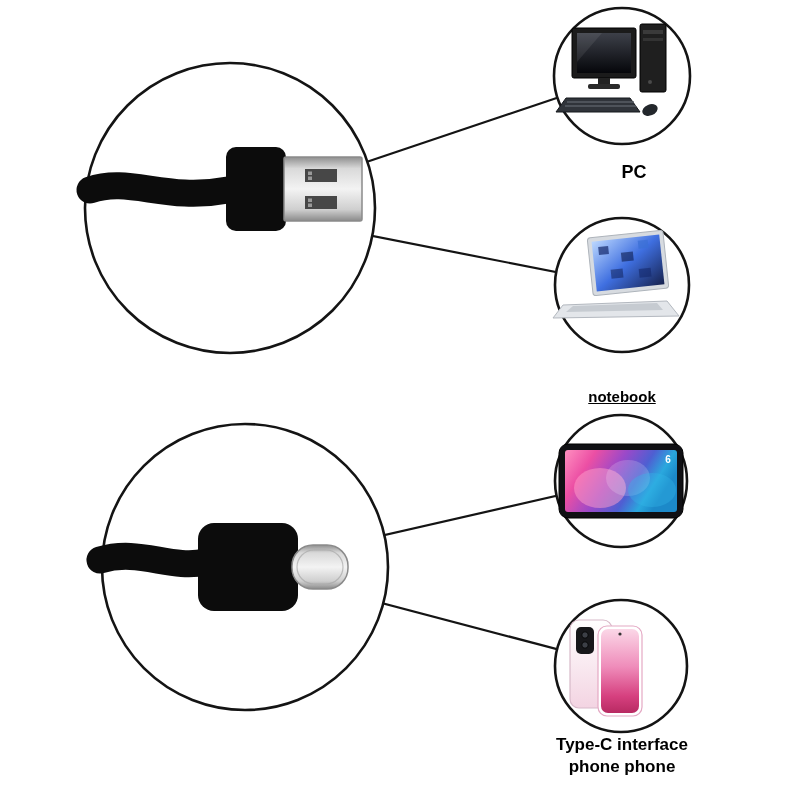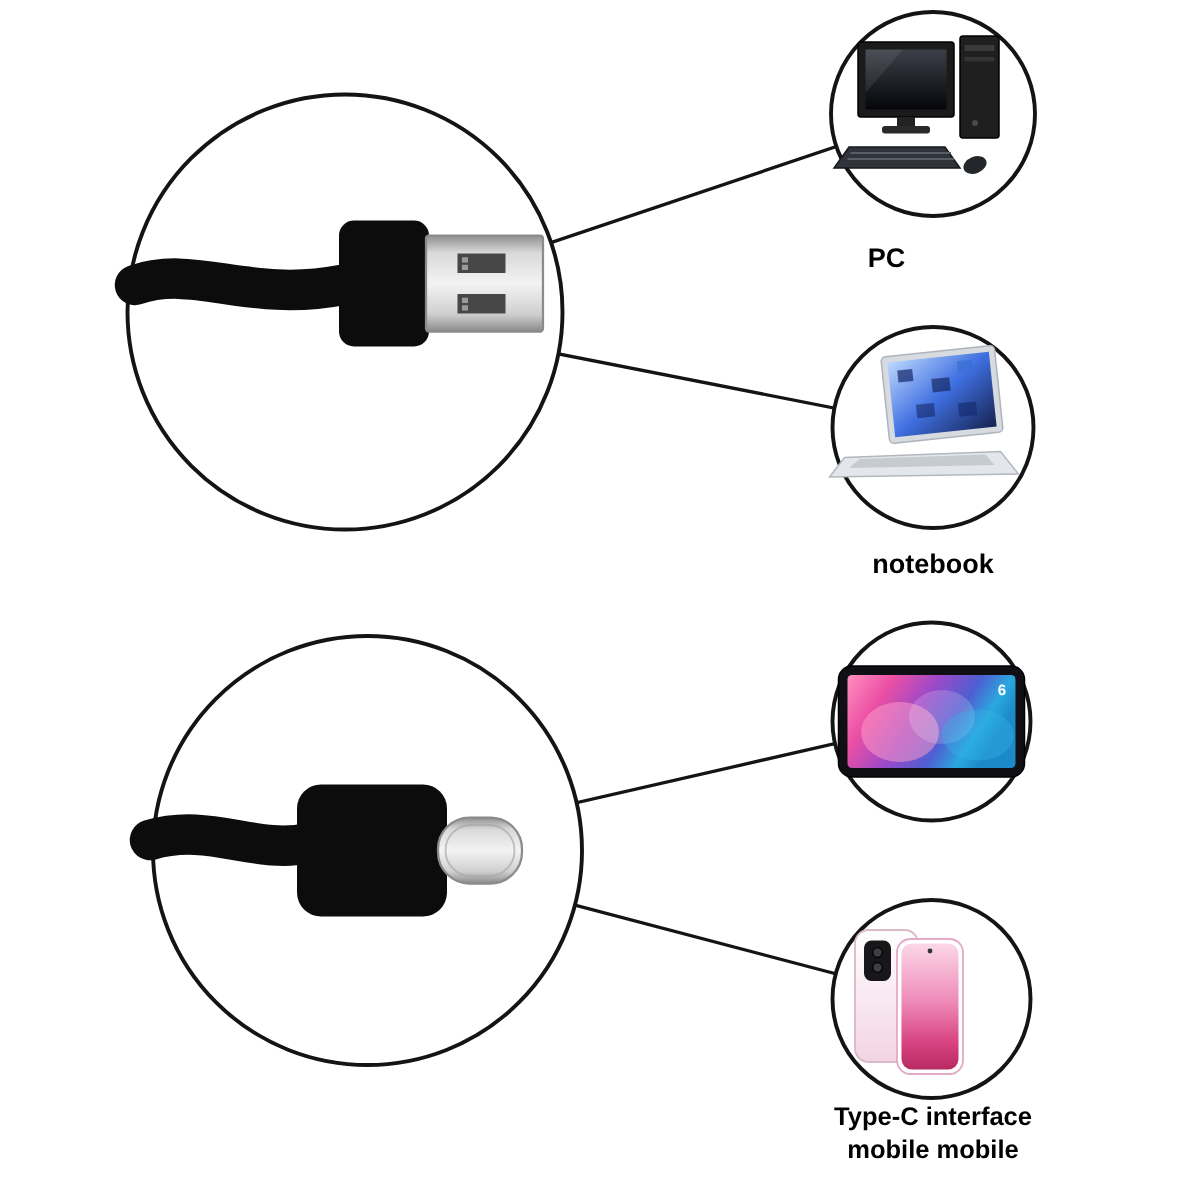--- a/index.html
+++ b/index.html
@@ -1,20 +1,20 @@
 <!DOCTYPE html>
 <html><head>
 <meta charset="utf-8">
 <style>
   html,body{margin:0;padding:0;background:#fff;}
   .stage{position:relative;width:800px;height:800px;background:#ffffff;overflow:hidden;
          font-family:"Liberation Sans",sans-serif;}
   .label{position:absolute;text-align:center;font-weight:700;color:#000;letter-spacing:0;}
-  .label-pc{left:511px;top:162px;width:160px;font-size:18px;}
-  .label-notebook{left:522px;top:366px;width:200px;font-size:18px;}
+  .label-pc{left:554px;top:162px;width:160px;font-size:18px;}
+  .label-notebook{left:522px;top:388px;width:200px;font-size:15px;text-decoration:underline;}
   .label-tablet{left:542px;top:551px;width:160px;font-size:18px;}
   .label-phone{left:536px;top:734px;width:172px;font-size:17px;line-height:1.3;}
   svg{position:absolute;left:0;top:0;}
   .connector-line{stroke-width:2.2;}
   .outline-circle{fill:#ffffff;stroke:#141414;stroke-width:2.6;}
 </style>
 </head>
 <body>
 
 <div class="stage">
@@ -135,14 +135,14 @@
       <circle cx="585" cy="635" r="3.2" fill="#3c3f46" stroke="#000" stroke-width="0.8"></circle>
       <circle cx="585" cy="645" r="3.2" fill="#3c3f46" stroke="#000" stroke-width="0.8"></circle>
       <rect x="598" y="626" width="44" height="90" rx="9" fill="#ffffff" stroke="#e4a9c4" stroke-width="1.2"></rect>
       <rect x="601" y="629" width="38" height="84" rx="7" fill="url(#phoneScreen)"></rect>
       <circle cx="620" cy="634" r="1.6" fill="#333333"></circle>
     </g>
   </svg>
 
   <div class="label label-pc">PC</div>
   <div class="label label-notebook">notebook</div>
-  <div class="label label-phone">Type-C interface mobile mobile</div>
+  <div class="label label-phone">Type-C interface phone phone</div>
 </div>
 
 </body></html>

